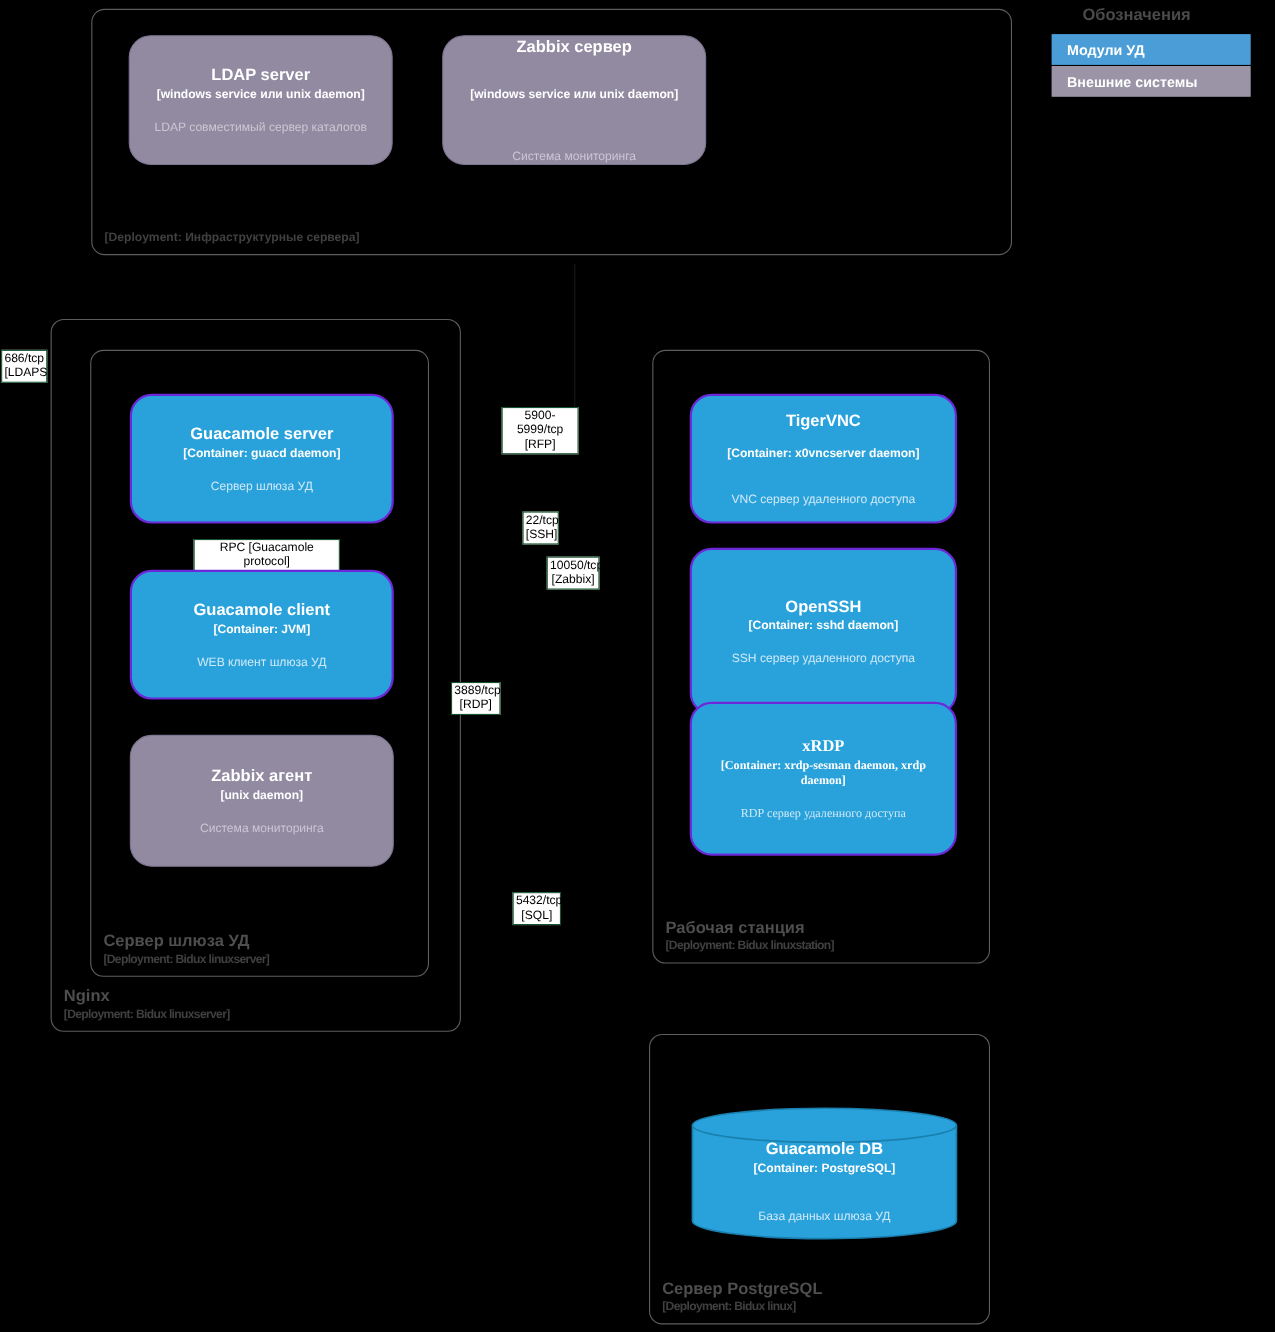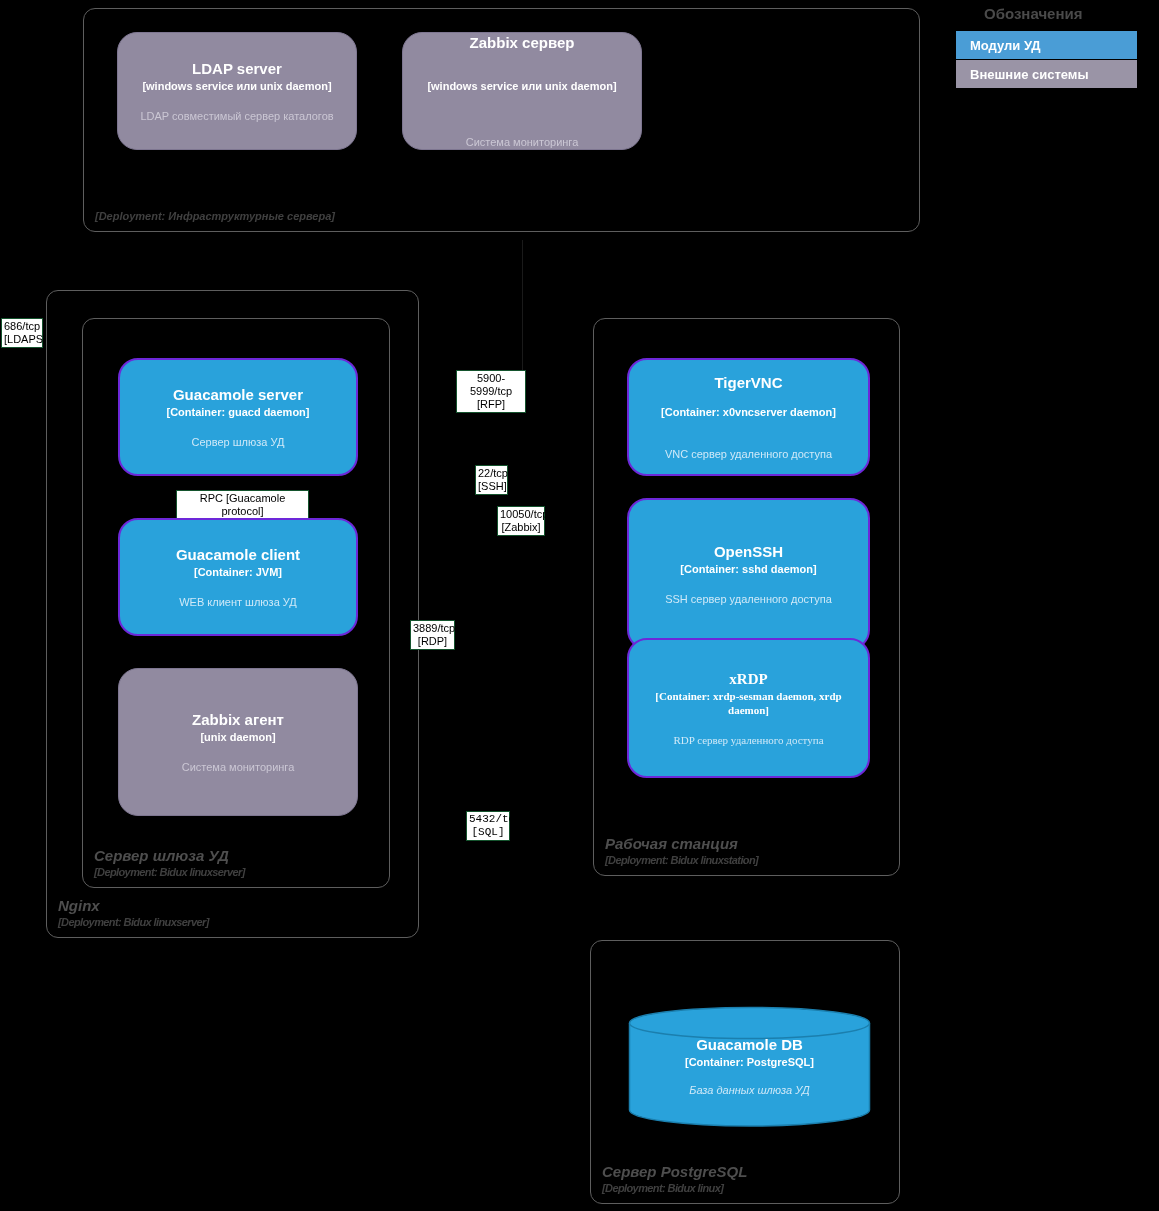--- a/index.html
+++ b/index.html
@@ -3,21 +3,21 @@
 <meta charset="utf-8">
 <style>
   html,body{margin:0;padding:0;}
   body{
     width:1159px;height:1211px;position:relative;background:#000;
     font-family:"Liberation Sans",sans-serif;overflow:hidden;
   }
   
   .boundary{
     position:absolute;border:1.5px solid #5e5e5e;border-radius:12px;
-    box-sizing:border-box;background:transparent;font-style:italic;
+    box-sizing:border-box;background:transparent;
   }
   .boundary-labels{position:absolute;left:11px;bottom:8px;}
   .boundary-name{font-size:15px;font-weight:bold;color:#4e4e4e;line-height:19px;}
   .boundary-dep{font-size:11px;font-weight:bold;color:#404040;line-height:14px;}
   .squish{letter-spacing:-0.6px;}
   
   .node{
     position:absolute;border-radius:20px;box-sizing:border-box;
     display:flex;flex-direction:column;align-items:center;justify-content:center;
     text-align:center;padding:8px 10px;
@@ -25,21 +25,21 @@
   .module{border:2px solid #6d28d9;}
   .external{border:1px solid #7e7691;}
   .node-title{font-size:15px;font-weight:bold;color:#fff;line-height:18px;}
   .node-subtitle{font-size:11px;font-weight:bold;color:#fff;line-height:14px;margin-top:1px;}
   .node-desc{font-size:11px;line-height:14px;margin-top:16px;}
   .module .node-desc{color:#cfe9f8;}
   .external .node-desc{color:#cbc7d4;}
   
   .cylinder{position:absolute;left:628px;top:1006px;width:243px;height:122px;}
   .cyl-text{position:absolute;left:0;top:30px;width:100%;text-align:center;}
-  .cyl-text .node-desc{margin-top:14px;font-style:italic;}
+  .cyl-text .node-desc{margin-top:30px;}
   
   .edge-label{
     position:absolute;background:#fff;color:#000;border:1px solid #14532d;
     font-size:11px;line-height:13px;text-align:center;padding:1px 2px;
     box-sizing:border-box;
   }
   
   .legend-title{position:absolute;left:984px;top:5px;font-size:15px;font-weight:bold;color:#4a4a4a;}
   .legend-row{
     position:absolute;left:956px;width:181px;height:28px;box-sizing:border-box;
@@ -96,21 +96,21 @@
 </div>
 
 <div class="edge-label" style="left:176px;top:490px;width:133px;">RPC [Guacamole protocol]</div>
 
 <div class="node module" style="left: 118px; top: 518px; width: 240px; height: 118px; background: rgb(41, 162, 219);">
   <div class="node-title">Guacamole client</div>
   <div class="node-subtitle">[Container: JVM]</div>
   <div class="node-desc">WEB клиент шлюза УД</div>
 </div>
 
-<div class="node external" style="left: 118px; top: 668px; width: 240px; height: 148px; background: rgb(145, 138, 160);">
+<div class="node external" style="left: 118px; top: 668px; width: 240px; height: 120px; background: rgb(145, 138, 160);">
   <div class="node-title">Zabbix агент</div>
   <div class="node-subtitle">[unix daemon]</div>
   <div class="node-desc">Система мониторинга</div>
 </div>
 
 <div class="boundary" style="left:593px;top:318px;width:307px;height:558px;">
   <div class="boundary-labels">
     <div class="boundary-name">Рабочая станция</div>
     <div class="boundary-dep squish">[Deployment: Bidux linuxstation]</div>
   </div>
@@ -171,16 +171,16 @@
 <div class="edge-label" style="left:497px;top:506px;width:48px;">
   <div>10050/tcp</div>
   <div>[Zabbix]</div>
 </div>
 
 <div class="edge-label" style="left:410px;top:620px;width:45px;">
   <div>3889/tcp</div>
   <div>[RDP]</div>
 </div>
 
-<div class="edge-label" style="left:466px;top:811px;width:44px;font-family:Liberation Mono, monospace;">
+<div class="edge-label" style="left:466px;top:811px;width:44px;">
   <div>5432/tcp</div>
   <div>[SQL]</div>
 </div>
 
 </body></html>

